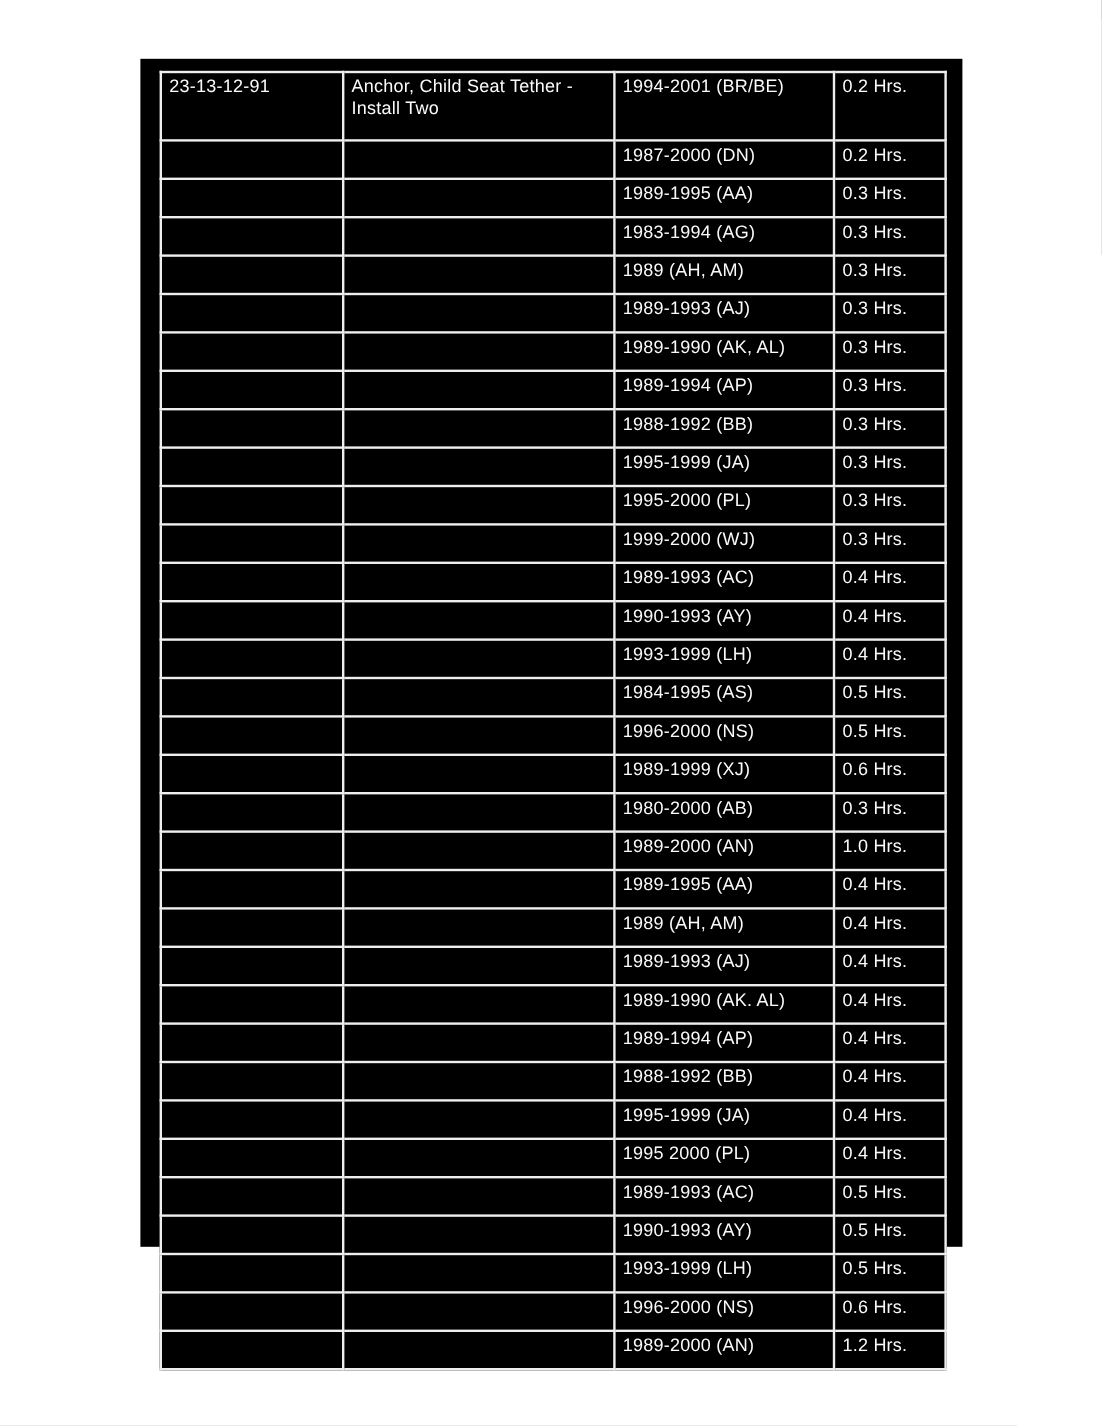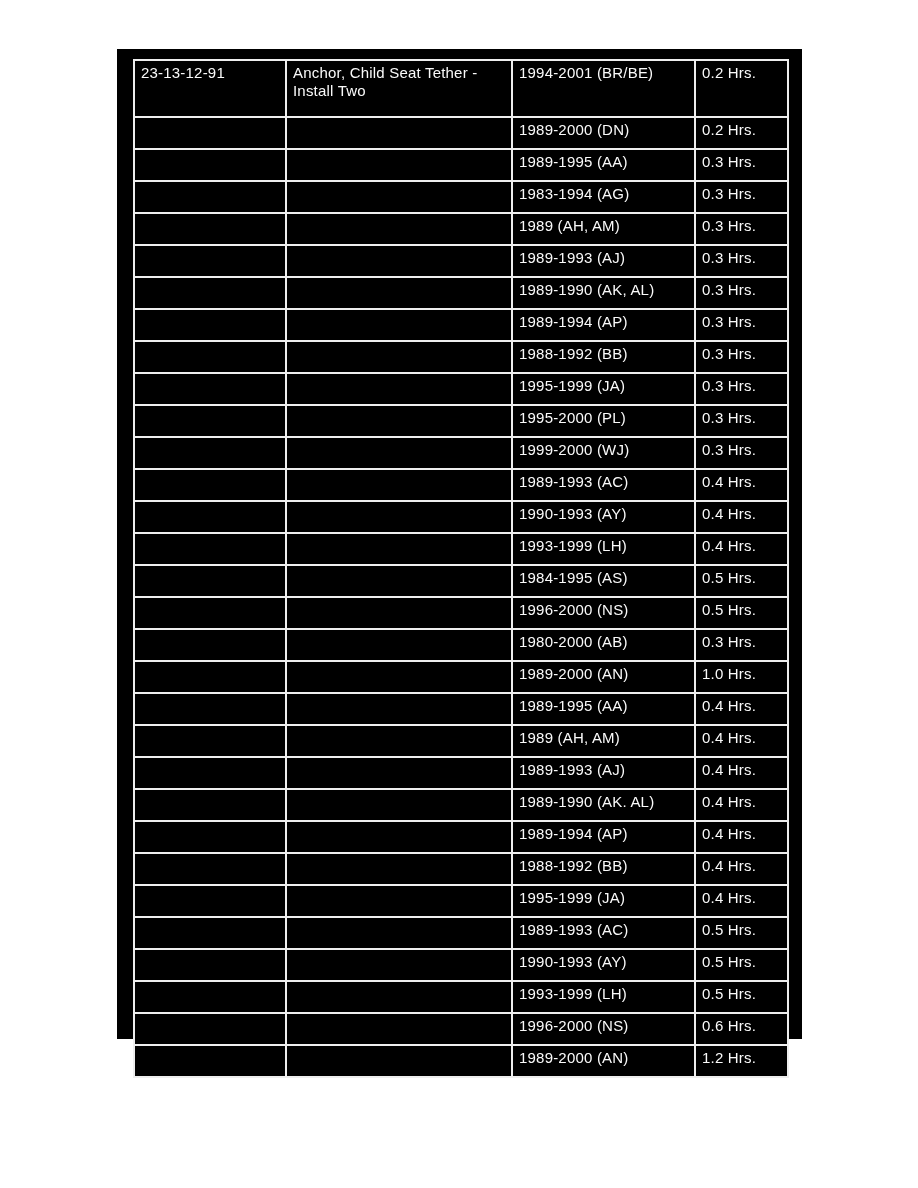--- a/index.html
+++ b/index.html
@@ -74,21 +74,21 @@
       <tbody>
           <tr class="section-head">
             <td>23-13-12-91</td>
             <td>Anchor, Child Seat Tether - Install Two</td>
             <td>1994-2001 (BR/BE)</td>
             <td>0.2 Hrs.</td>
           </tr>
           <tr>
             <td></td>
             <td></td>
-            <td>1989-2000 (DN)</td>
+            <td>1987-2000 (DN)</td>
             <td>0.2 Hrs.</td>
           </tr>
           <tr>
             <td></td>
             <td></td>
             <td>1989-1995 (AA)</td>
             <td>0.3 Hrs.</td>
           </tr>
           <tr>
             <td></td>
@@ -166,20 +166,26 @@
             <td></td>
             <td></td>
             <td>1984-1995 (AS)</td>
             <td>0.5 Hrs.</td>
           </tr>
           <tr>
             <td></td>
             <td></td>
             <td>1996-2000 (NS)</td>
             <td>0.5 Hrs.</td>
+          </tr>
+          <tr>
+            <td></td>
+            <td></td>
+            <td>1989-1999 (XJ)</td>
+            <td>0.6 Hrs.</td>
           </tr>
           <tr>
             <td></td>
             <td></td>
             <td>1980-2000 (AB)</td>
             <td>0.3 Hrs.</td>
           </tr>
           <tr>
             <td></td>
             <td></td>
@@ -219,20 +225,26 @@
           <tr>
             <td></td>
             <td></td>
             <td>1988-1992 (BB)</td>
             <td>0.4 Hrs.</td>
           </tr>
           <tr>
             <td></td>
             <td></td>
             <td>1995-1999 (JA)</td>
+            <td>0.4 Hrs.</td>
+          </tr>
+          <tr>
+            <td></td>
+            <td></td>
+            <td>1995 2000 (PL)</td>
             <td>0.4 Hrs.</td>
           </tr>
           <tr>
             <td></td>
             <td></td>
             <td>1989-1993 (AC)</td>
             <td>0.5 Hrs.</td>
           </tr>
           <tr>
             <td></td>

